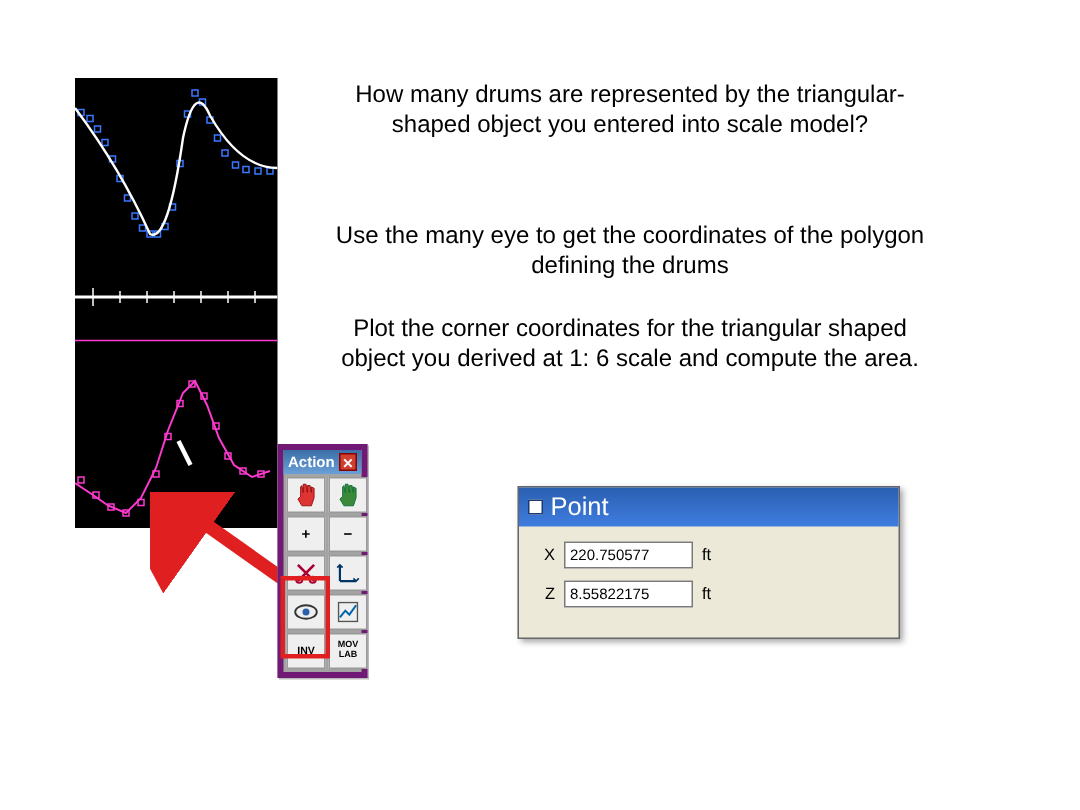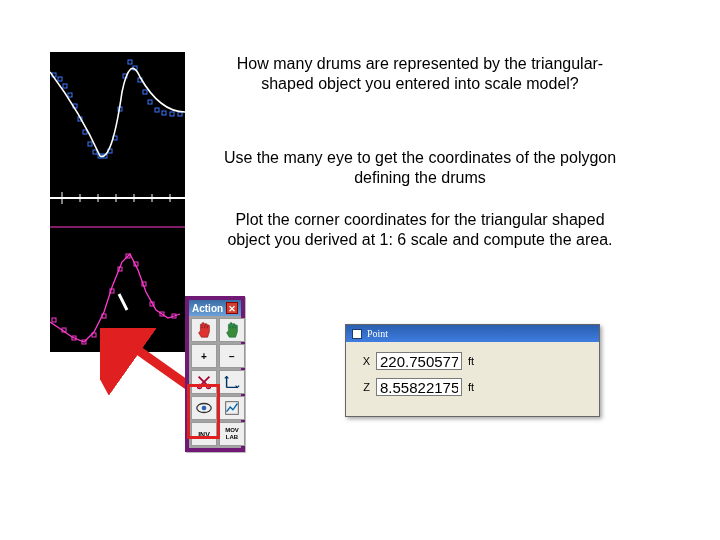--- a/index.html
+++ b/index.html
@@ -109,32 +109,31 @@
     box-shadow: 2px 2px 4px rgba(0,0,0,.35);
     font-size: 11px;
   }
   .pt-title {
     background: linear-gradient(#2a5fb0,#3f7de0);
     color: #fff;
     padding: 3px 6px;
     display: flex;
     align-items: center;
     gap: 5px;
-    font-size: 10px;
-    font-family: Liberation Serif, serif;
+    font-size: 17px;
   }
   .pt-title .sq { width: 10px; height: 10px; background: #fff; border:1px solid #1a3a70; }
   .pt-body { padding: 10px 10px 12px 10px; }
   .pt-row { display: flex; align-items: center; gap: 6px; margin-bottom: 8px; }
   .pt-label { width: 14px; text-align: right; }
   .pt-input {
     width: 86px; height: 18px;
     border: 1px solid #7a7a7a;
     background: #fff;
-    font-size: 15px;
+    font-size: 10px;
     padding: 1px 3px;
     font-family: inherit;
   }
   .pt-unit { width: 18px; }
   .pt-btns { position: absolute; right: 12px; top: 30px; display: flex; flex-direction: column; gap: 6px; }
   .pt-btn {
     width: 58px; height: 20px;
     background: #efefef;
     border: 1px solid #888;
     font-size: 10px;

